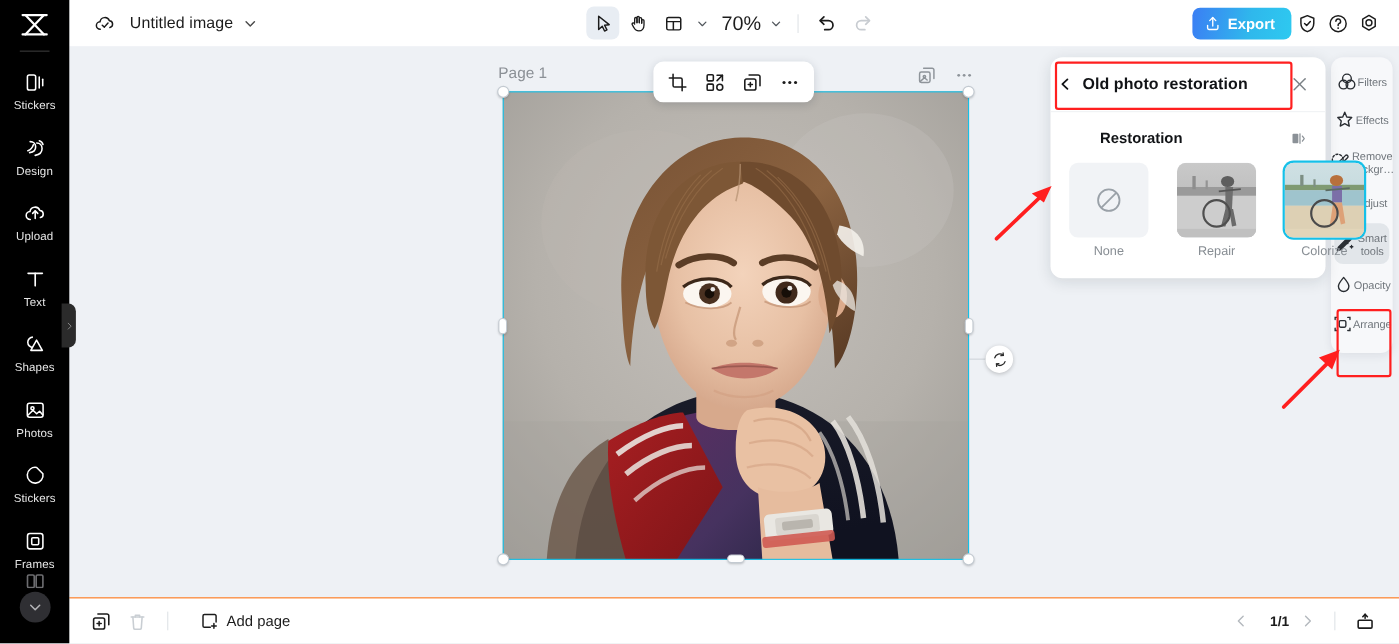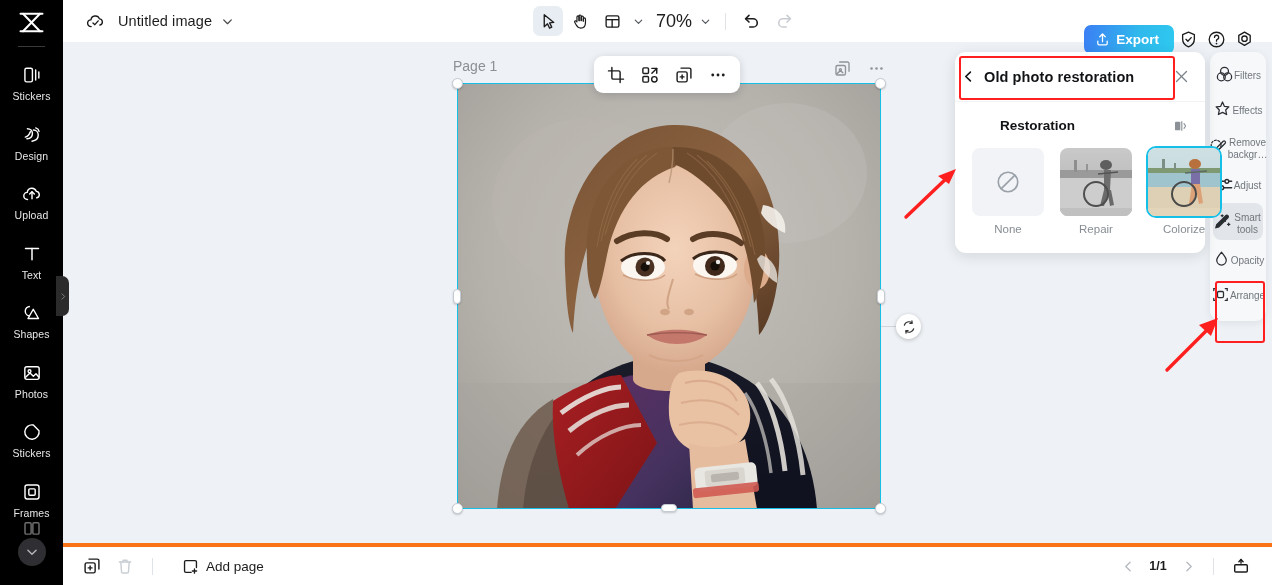--- a/index.html
+++ b/index.html
@@ -122,21 +122,21 @@
   }
   #zoom-value {
     font-size: 18px; color: #1c1c1c;
     margin: 0 2px 0 7px; min-width: 30px; text-align: center;
     cursor: pointer;
   }
   .tb-sep {
     width: 1px; height: 17px; background: #dfe3e7; margin: 0 9px;
   }
   #right-group {
-    position: absolute; right: 14px; top: 18px;
+    position: absolute; right: 14px; top: 0;
     height: 42px; display: flex; align-items: center; gap: 0;
   }
   #export-btn {
     height: 29px; padding: 0 15px 0 11px;
     border-radius: 7px; border: none;
     background: linear-gradient(100deg, #3b7ef4 0%, #2fb8ec 58%, #2ec9f0 100%);
     color: #ffffff; font-size: 13.5px; font-weight: bold;
     font-family: "Liberation Sans", sans-serif;
     display: flex; align-items: center; gap: 6px;
     cursor: pointer;
@@ -255,21 +255,21 @@
     margin-bottom: 13px;
   }
   #section-title {
     font-size: 13.5px; font-weight: bold; color: #111316; padding-left: 28px;
   }
   #compare-icon {
     width: 19px; height: 19px; color: #8b9197;
     display: flex; align-items: center; justify-content: center;
     cursor: pointer;
   }
-  #thumb-row { display: flex; gap: 16px; }
+  #thumb-row { display: flex; gap: 26px; }
   .thumb-cell { width: 72px; cursor: pointer; }
   .thumb-box {
     width: 72px; height: 68px; border-radius: 8px;
     overflow: hidden; position: relative;
     background: #f1f3f6;
   }
   .thumb-cell.selected .thumb-box {
     box-shadow: 0 0 0 2px #15c0e8;
   }
   .thumb-label {
@@ -317,21 +317,21 @@
   }
   .anno-arrow {
     position: absolute; pointer-events: none; z-index: 41;
   }
 
   
   #bottombar {
     position: absolute; left: 63px; bottom: 0;
     width: 1209px; height: 42px;
     background: #ffffff;
-    border-top: 4px solid #f97316;
+    border-top: 1px solid #f97316;
     display: flex; align-items: center;
     z-index: 20;
   }
   #bb-left { display: flex; align-items: center; margin-left: 14px; gap: 3px; }
   .bbtn {
     width: 30px; height: 30px; border-radius: 7px;
     display: flex; align-items: center; justify-content: center;
     color: #1c1c1c; cursor: pointer;
   }
   .bbtn.disabled { color: #c9ced3; }
@@ -339,21 +339,21 @@
     display: flex; align-items: center; gap: 7px;
     margin-left: 9px; padding: 5px 8px; border-radius: 7px;
     font-size: 13.5px; color: #1c1c1c; cursor: pointer;
   }
   #bb-right {
     position: absolute; right: 16px;
     display: flex; align-items: center; gap: 3px;
   }
   #page-indicator {
     font-size: 12.5px; color: #1c1c1c; font-weight: bold;
-    min-width: 28px; text-align: center;
+    min-width: 28px; text-align: right;
   }
   .nav-arrow {
     width: 26px; height: 26px;
     display: flex; align-items: center; justify-content: center;
     color: #b4b9be; cursor: pointer;
   }
 </style>
 </head>
 <body>
 

